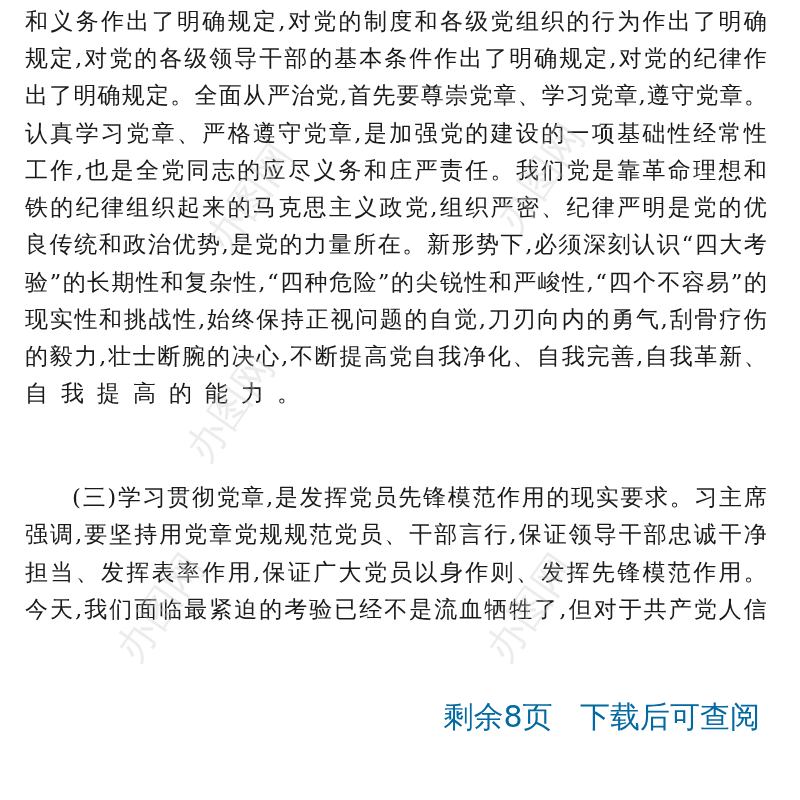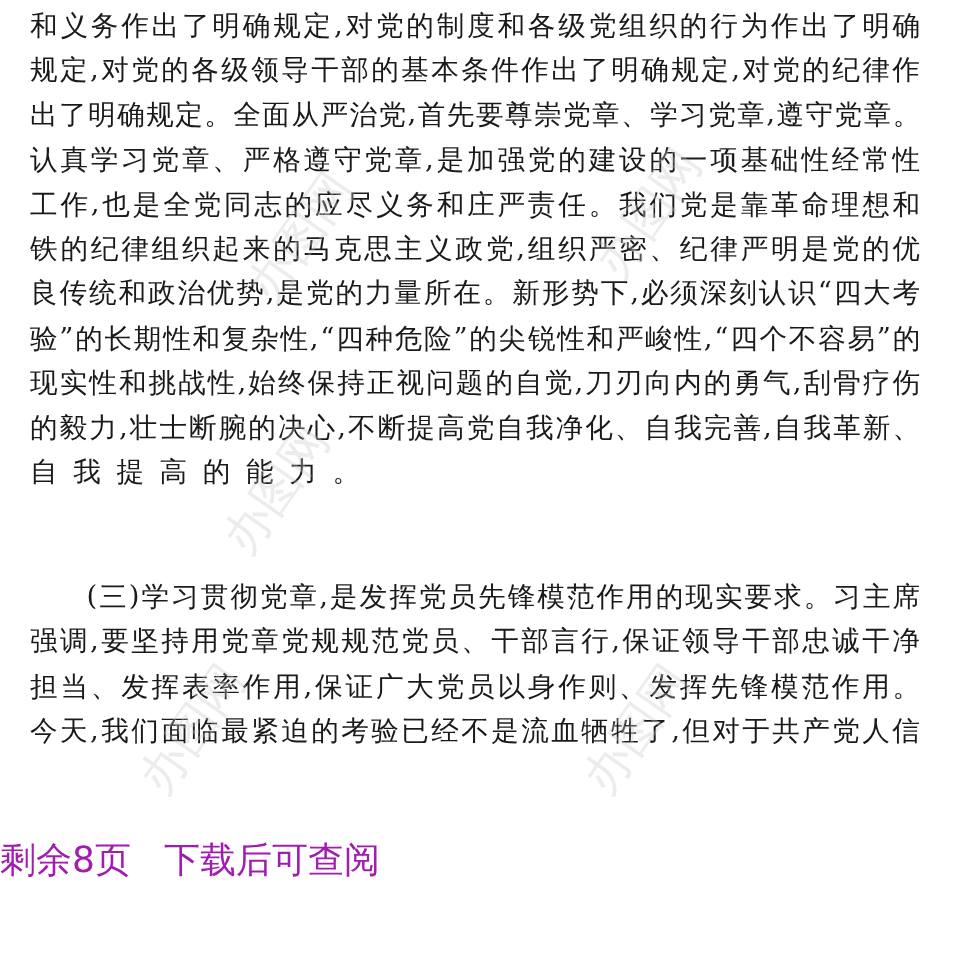--- a/index.html
+++ b/index.html
@@ -26,24 +26,24 @@
     font-family: "DejaVu Sans", sans-serif;
     font-size: 40px;
     color: rgba(200,200,200,0.35);
     transform: rotate(-55deg);
     pointer-events: none;
   }
   .footer-notice {
     position: absolute;
     left: 0; top: 697px;
     width: 760px;
-    text-align: left;
+    text-align: right;
     font-family: "DejaVu Sans", "Liberation Sans", sans-serif;
     font-size: 30px;
-    color: #a21caf;
+    color: #0369a1;
     word-spacing: 18px;
   }
 </style>
 </head>
 <body>
 
 <div class="page">
   <div id="text-body">
       <div class="line" style="top: 6px;"><span class="ch">和</span><span class="ch">义</span><span class="ch">务</span><span class="ch">作</span><span class="ch">出</span><span class="ch">了</span><span class="ch">明</span><span class="ch">确</span><span class="ch">规</span><span class="ch">定</span><span class="ch">,</span><span class="ch">对</span><span class="ch">党</span><span class="ch">的</span><span class="ch">制</span><span class="ch">度</span><span class="ch">和</span><span class="ch">各</span><span class="ch">级</span><span class="ch">党</span><span class="ch">组</span><span class="ch">织</span><span class="ch">的</span><span class="ch">行</span><span class="ch">为</span><span class="ch">作</span><span class="ch">出</span><span class="ch">了</span><span class="ch">明</span><span class="ch">确</span></div>
       <div class="line" style="top: 43px;"><span class="ch">规</span><span class="ch">定</span><span class="ch">,</span><span class="ch">对</span><span class="ch">党</span><span class="ch">的</span><span class="ch">各</span><span class="ch">级</span><span class="ch">领</span><span class="ch">导</span><span class="ch">干</span><span class="ch">部</span><span class="ch">的</span><span class="ch">基</span><span class="ch">本</span><span class="ch">条</span><span class="ch">件</span><span class="ch">作</span><span class="ch">出</span><span class="ch">了</span><span class="ch">明</span><span class="ch">确</span><span class="ch">规</span><span class="ch">定</span><span class="ch">,</span><span class="ch">对</span><span class="ch">党</span><span class="ch">的</span><span class="ch">纪</span><span class="ch">律</span><span class="ch">作</span></div>

